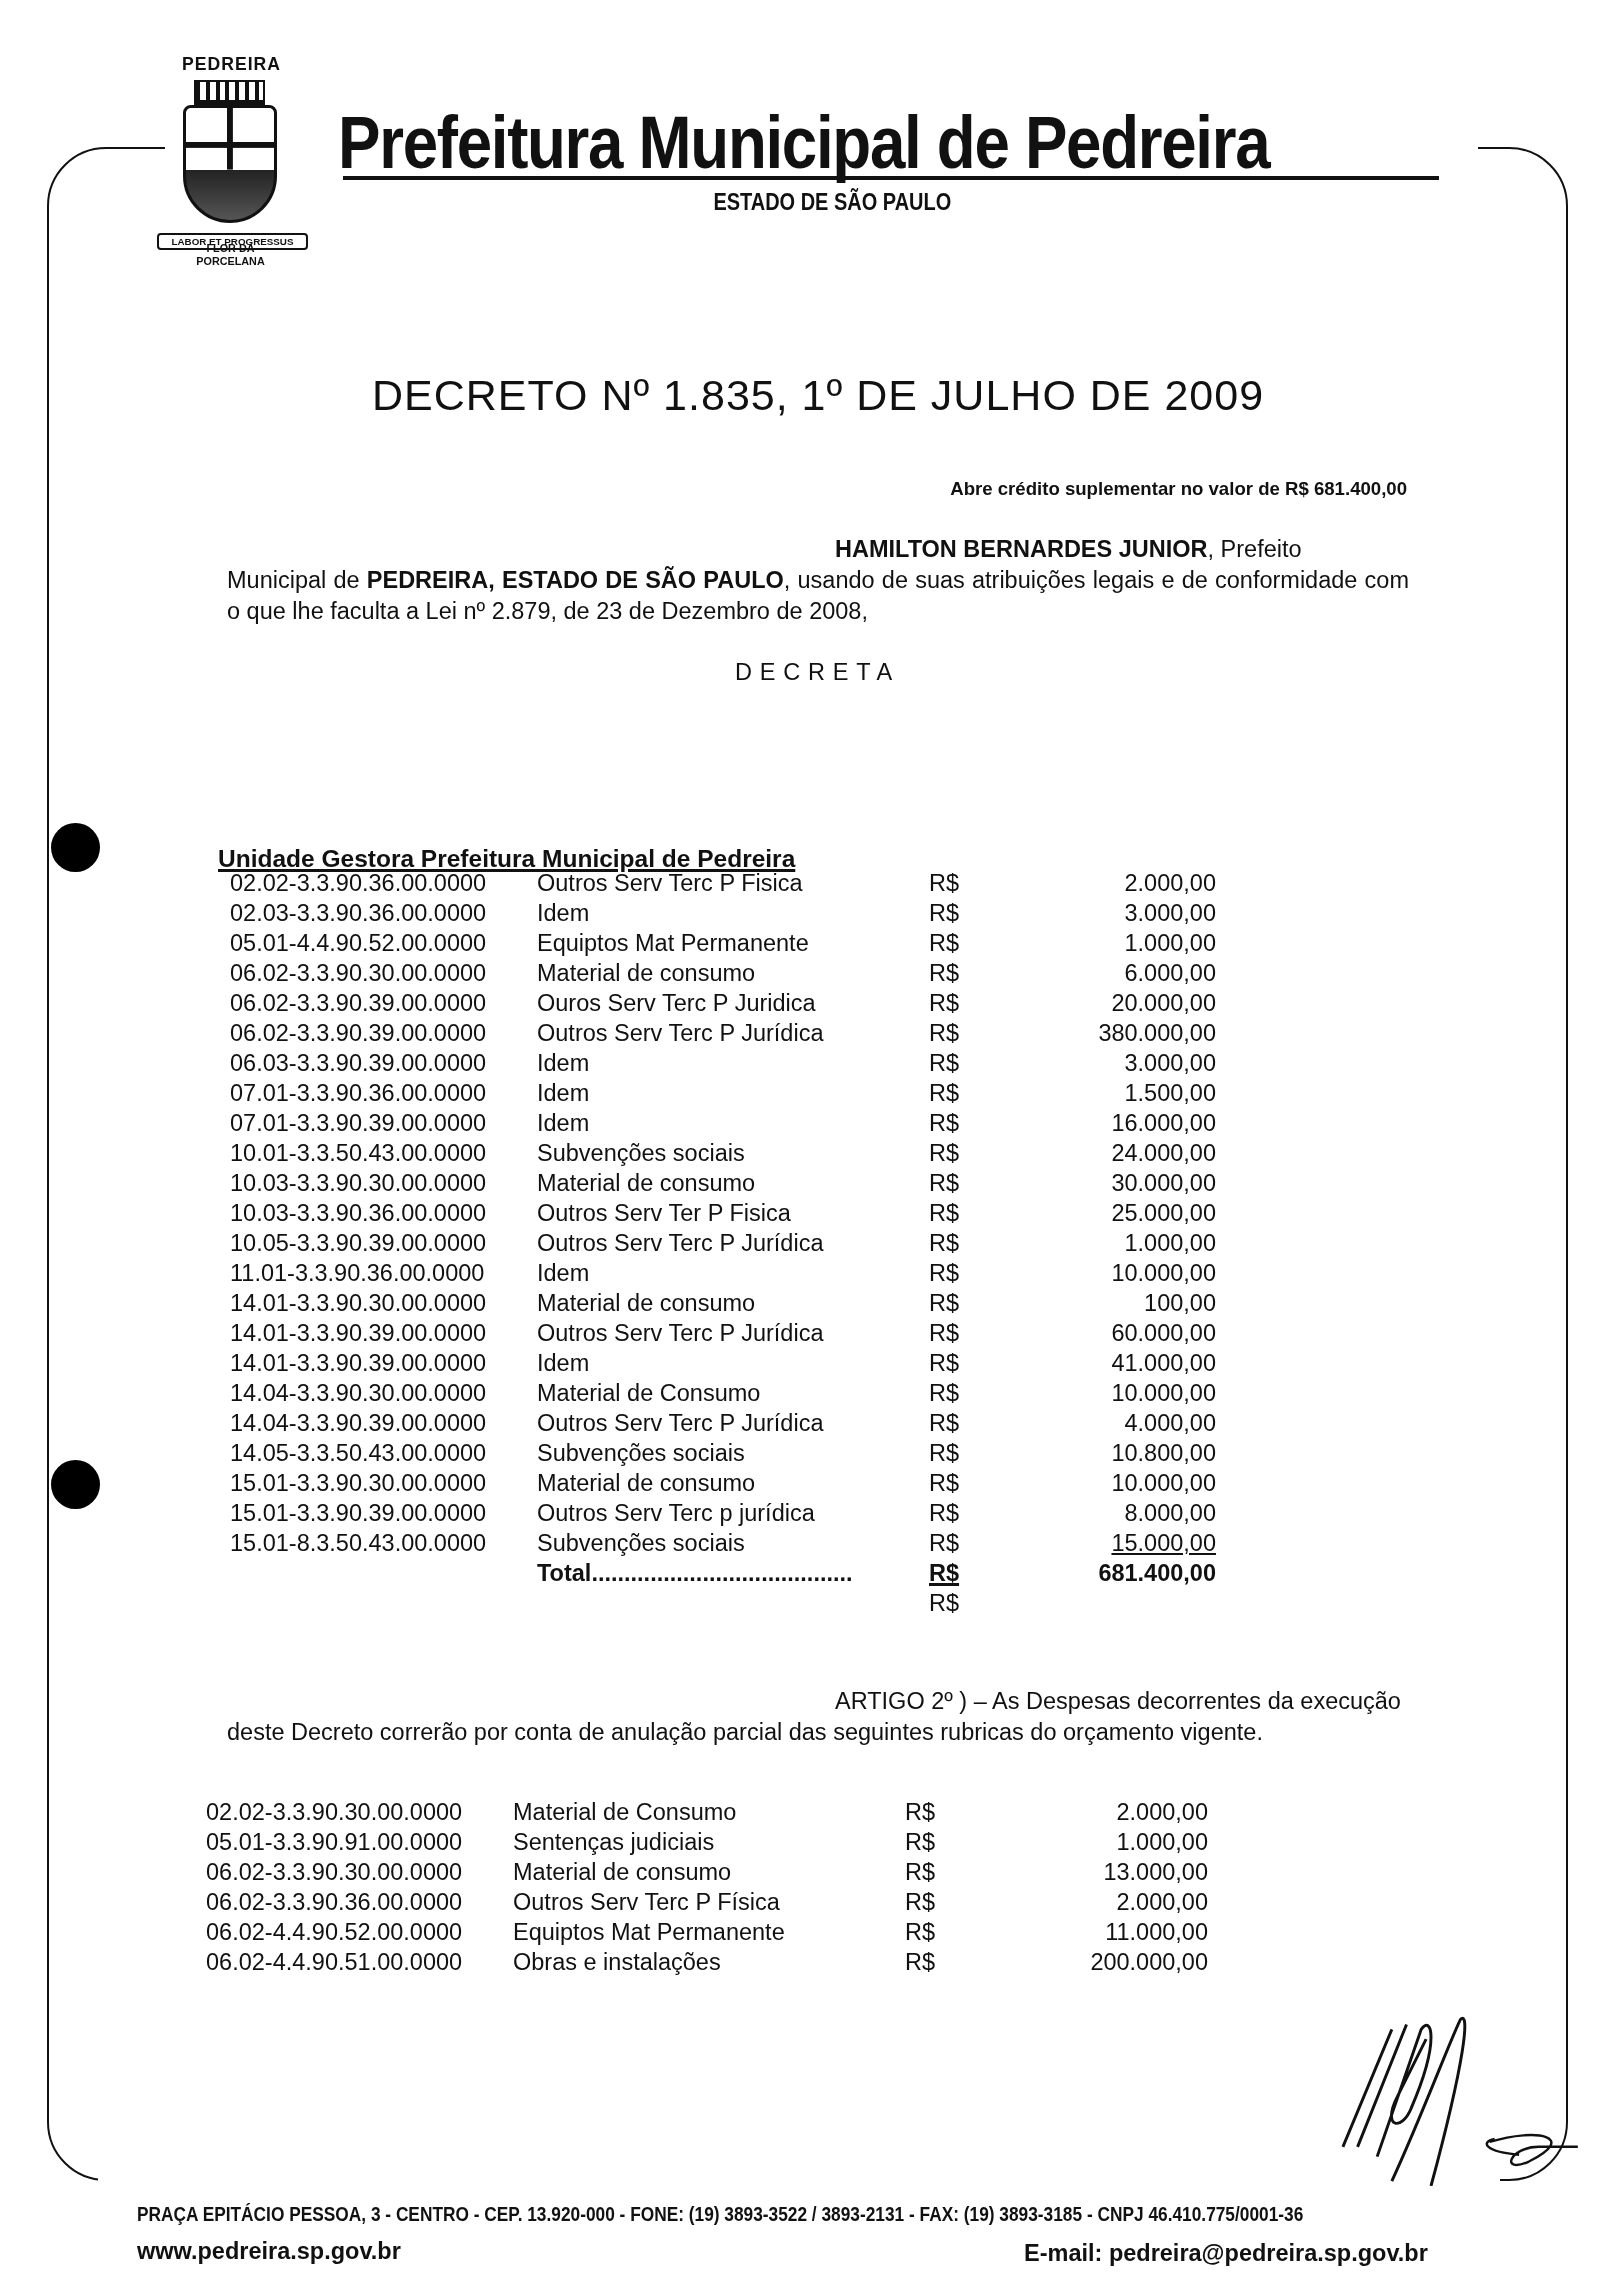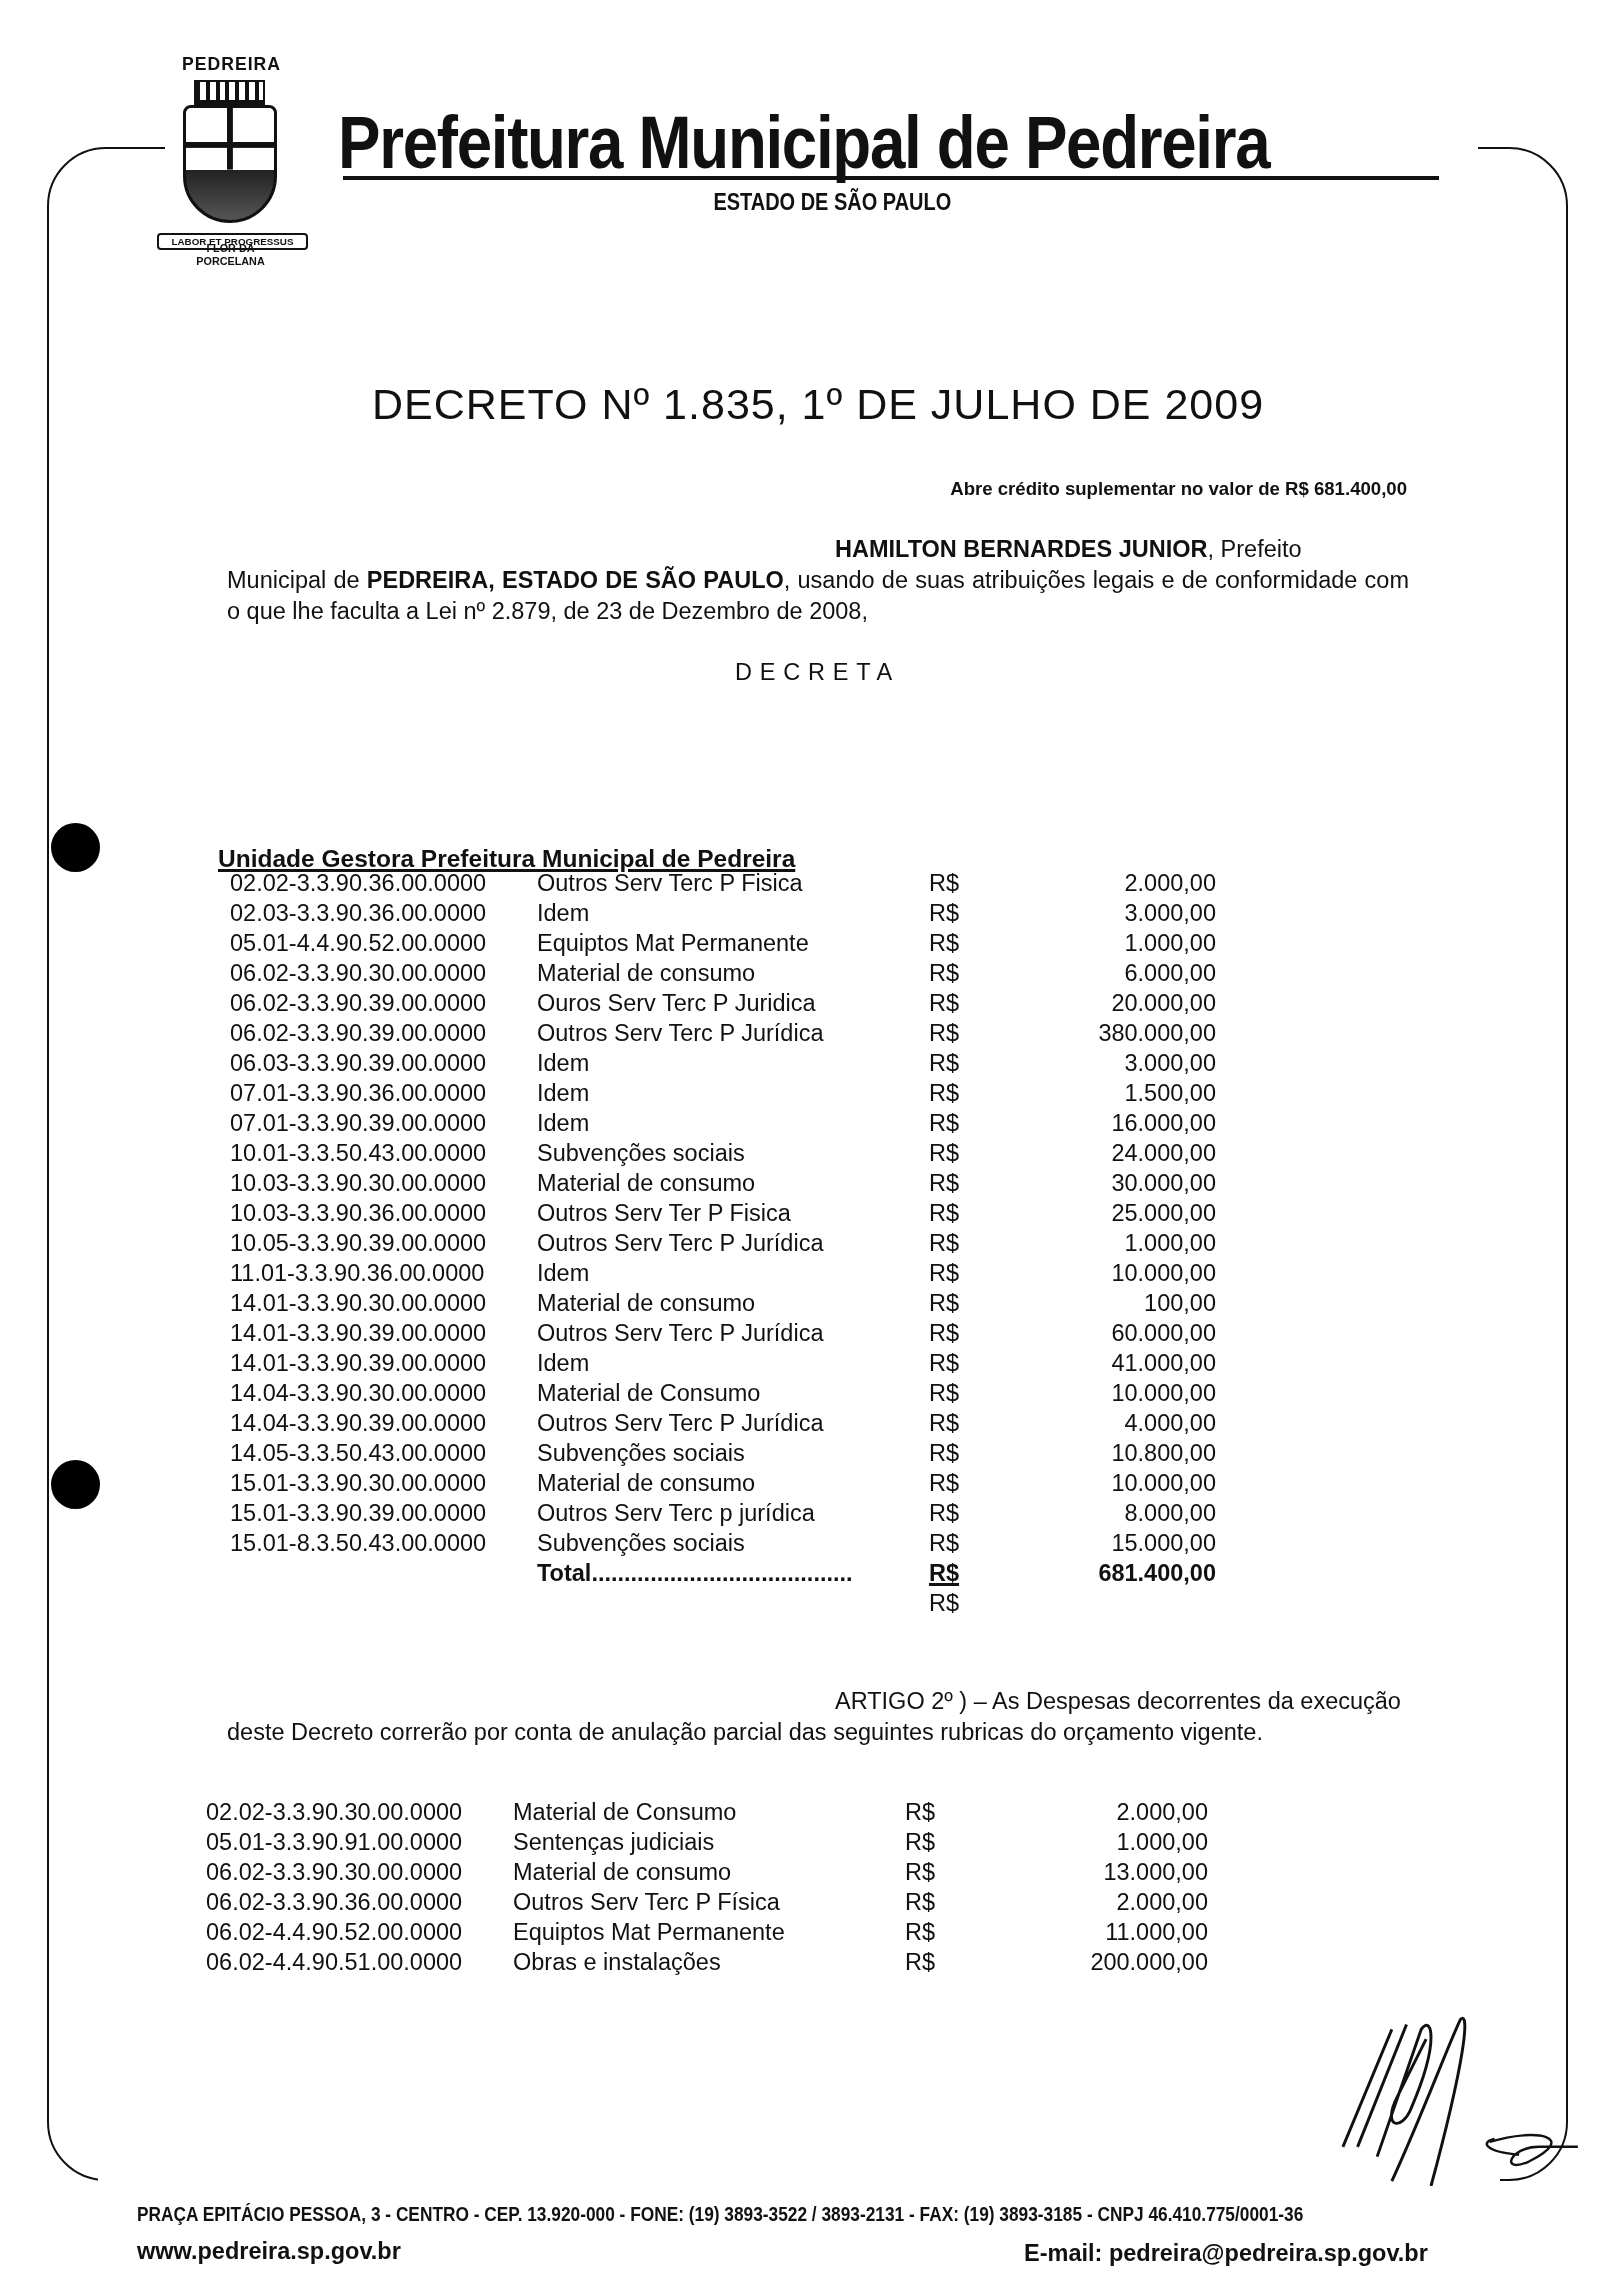--- a/index.html
+++ b/index.html
@@ -32,21 +32,21 @@
   .crest-sub { position: absolute; left: 0; top: 188px; width: 147px; text-align: center;
     font: bold 10.8px "Liberation Sans", sans-serif; line-height: 12.7px; }
 
   .main-title { position: absolute; left: 338px; top: 100px; font: 900 74px "Liberation Sans", sans-serif;
     letter-spacing: -1.5px; transform: scaleX(0.86); transform-origin: left; white-space: nowrap; }
   .title-rule { position: absolute; left: 343px; top: 176px; width: 1096px; height: 3.9px; background: #111; }
   .state-line { position: absolute; left: 0; width: 100%; top: 189px; text-align: center;
     font: bold 23.5px "Liberation Sans", sans-serif; transform: scaleX(0.85); padding-left: 69px; box-sizing: border-box; }
 
   
-  .decree-title { position: absolute; left: 372px; top: 380px; font: 43px "Liberation Sans", sans-serif;
+  .decree-title { position: absolute; left: 372px; top: 371px; font: 43px "Liberation Sans", sans-serif;
     white-space: nowrap; letter-spacing: 1px; }
   .summary { position: absolute; right: 199px; top: 478px; font: bold 18.6px "Liberation Sans", sans-serif; }
   .para { position: absolute; left: 227px; width: 1182px; font: 23.5px "Liberation Sans", sans-serif;
     line-height: 31px; text-align: justify; }
   .para .first { display: block; text-indent: 608px; }
   .p-intro { top: 534px; }
   .decreta { position: absolute; left: 0; width: 100%; text-align: center; top: 659px;
     font: 23.5px "Liberation Sans", sans-serif; letter-spacing: 7.8px; padding-left: 29px; box-sizing: border-box; }
   .p-art1 { top: 730px; }
   .p-art2 { top: 1686px; }
@@ -55,21 +55,21 @@
     text-decoration: underline; text-decoration-thickness: 2.9px; }
 
   .ledger { position: absolute; font: 23.5px "Liberation Sans", sans-serif; }
   .ledger .row { position: relative; height: 30px; }
   .ledger .code { position: absolute; left: 12px; }
   .ledger .desc { position: absolute; left: 319px; }
   .ledger .cur { position: absolute; left: 711px; }
   .ledger .amt { position: absolute; right: 0; text-align: right; }
   .ledger-1 { left: 218px; top: 870px; width: 998px; }
   .ledger-2 { left: 194px; top: 1799px; width: 1014px; }
-  .amt.underlined { }
+  .amt.underlined { text-decoration: underline; }
   .total-row .desc { font-weight: bold; }
   .total-row .cur { font-weight: bold; text-decoration: underline; text-decoration-thickness: 2.9px; }
   .total-row .amt { font-weight: bold; }
 
   
   .footer-addr { position: absolute; left: 137px; top: 2202px; font: bold 20.6px "Liberation Sans", sans-serif;
     white-space: nowrap; transform: scaleX(0.84); transform-origin: left; }
   .footer-web { position: absolute; left: 137px; top: 2238px; font: bold 23.5px "Liberation Sans", sans-serif; }
   .footer-mail { position: absolute; left: 1024px; top: 2240px; font: bold 23.5px "Liberation Sans", sans-serif; }
 

